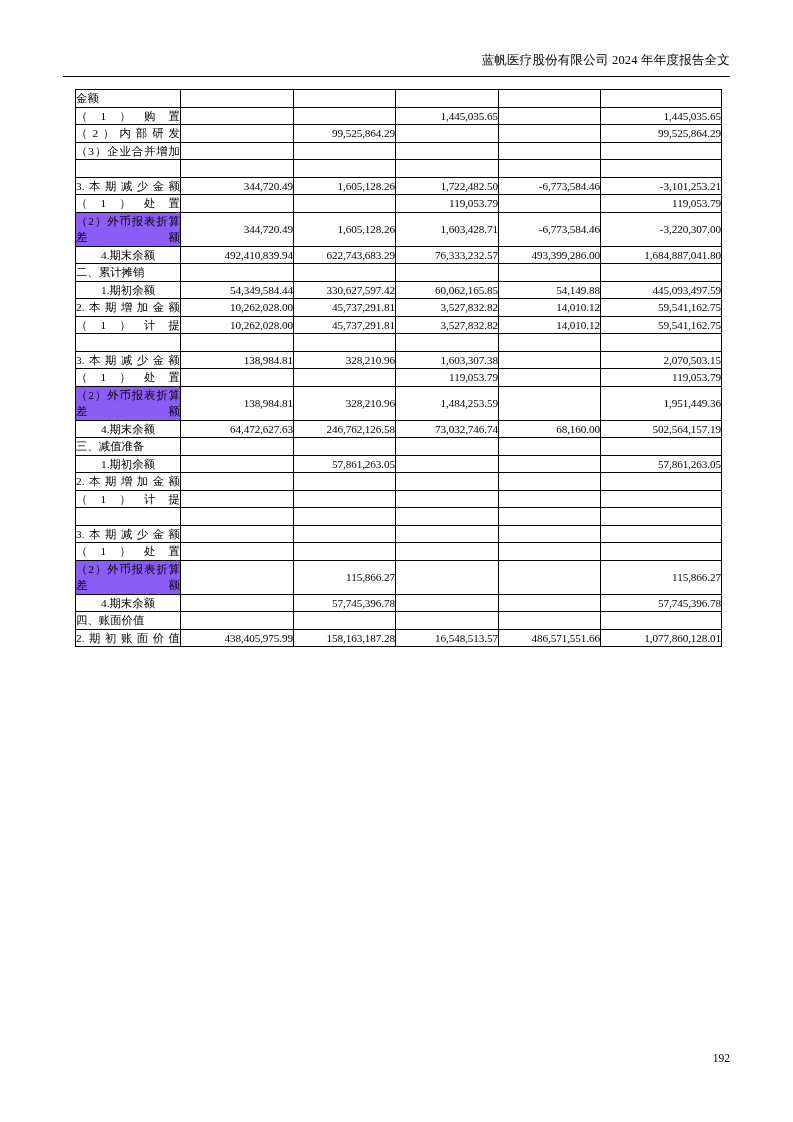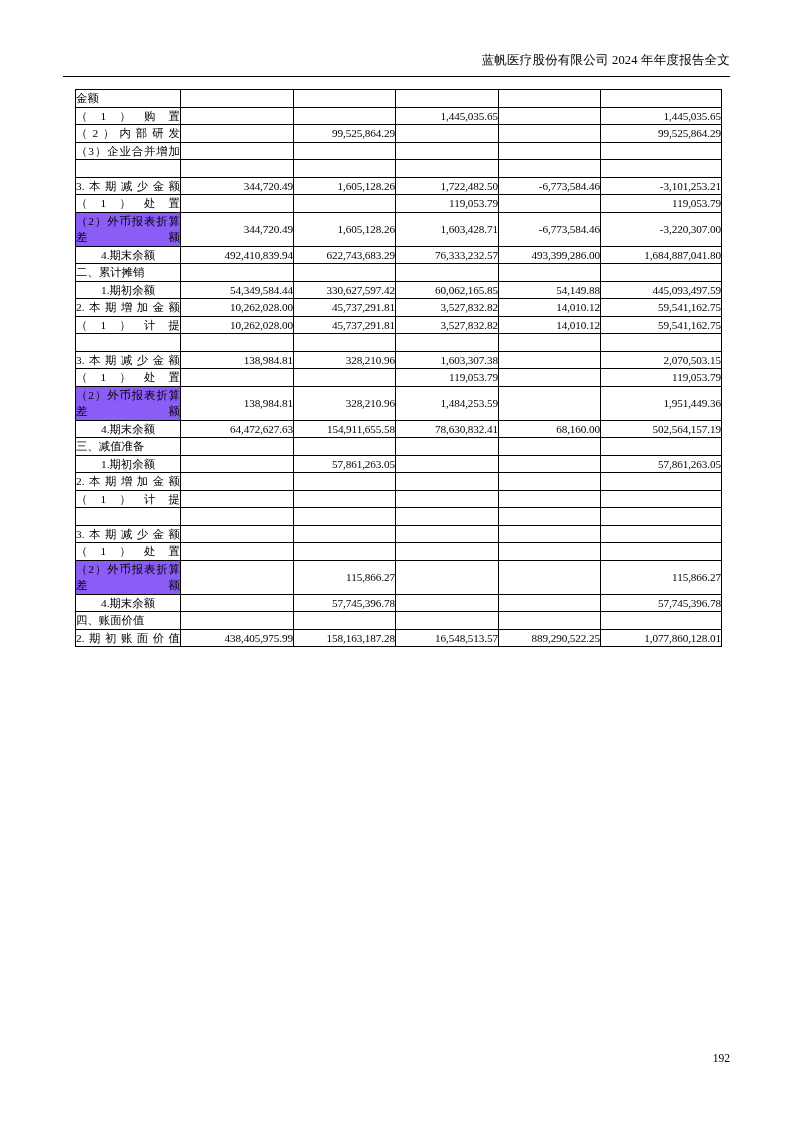--- a/index.html
+++ b/index.html
@@ -264,22 +264,22 @@
             <td class="label plain">（2）外币报表折算差额</td>
             <td class="num">138,984.81</td>
             <td class="num">328,210.96</td>
             <td class="num">1,484,253.59</td>
             <td class="num">&nbsp;</td>
             <td class="num">1,951,449.36</td>
           </tr>
           <tr>
             <td class="label center">4.期末余额</td>
             <td class="num">64,472,627.63</td>
-            <td class="num">154,911,655.58</td>
-            <td class="num">78,630,832.41</td>
+            <td class="num">246,762,126.58</td>
+            <td class="num">73,032,746.74</td>
             <td class="num">68,160.00</td>
             <td class="num">502,564,157.19</td>
           </tr>
           <tr>
             <td class="label left">三、减值准备</td>
             <td class="num">&nbsp;</td>
             <td class="num">&nbsp;</td>
             <td class="num">&nbsp;</td>
             <td class="num">&nbsp;</td>
             <td class="num">&nbsp;</td>
@@ -354,21 +354,21 @@
             <td class="num">&nbsp;</td>
             <td class="num">&nbsp;</td>
             <td class="num">&nbsp;</td>
             <td class="num">&nbsp;</td>
           </tr>
           <tr>
             <td class="label">2.期初账面价值</td>
             <td class="num">438,405,975.99</td>
             <td class="num">158,163,187.28</td>
             <td class="num">16,548,513.57</td>
-            <td class="num">889,290,522.25</td>
+            <td class="num">486,571,551.66</td>
             <td class="num">1,077,860,128.01</td>
           </tr>
         </tbody>
     </table>
   </div>
 
   <div class="page-number">192</div>
 
 </div>
 

